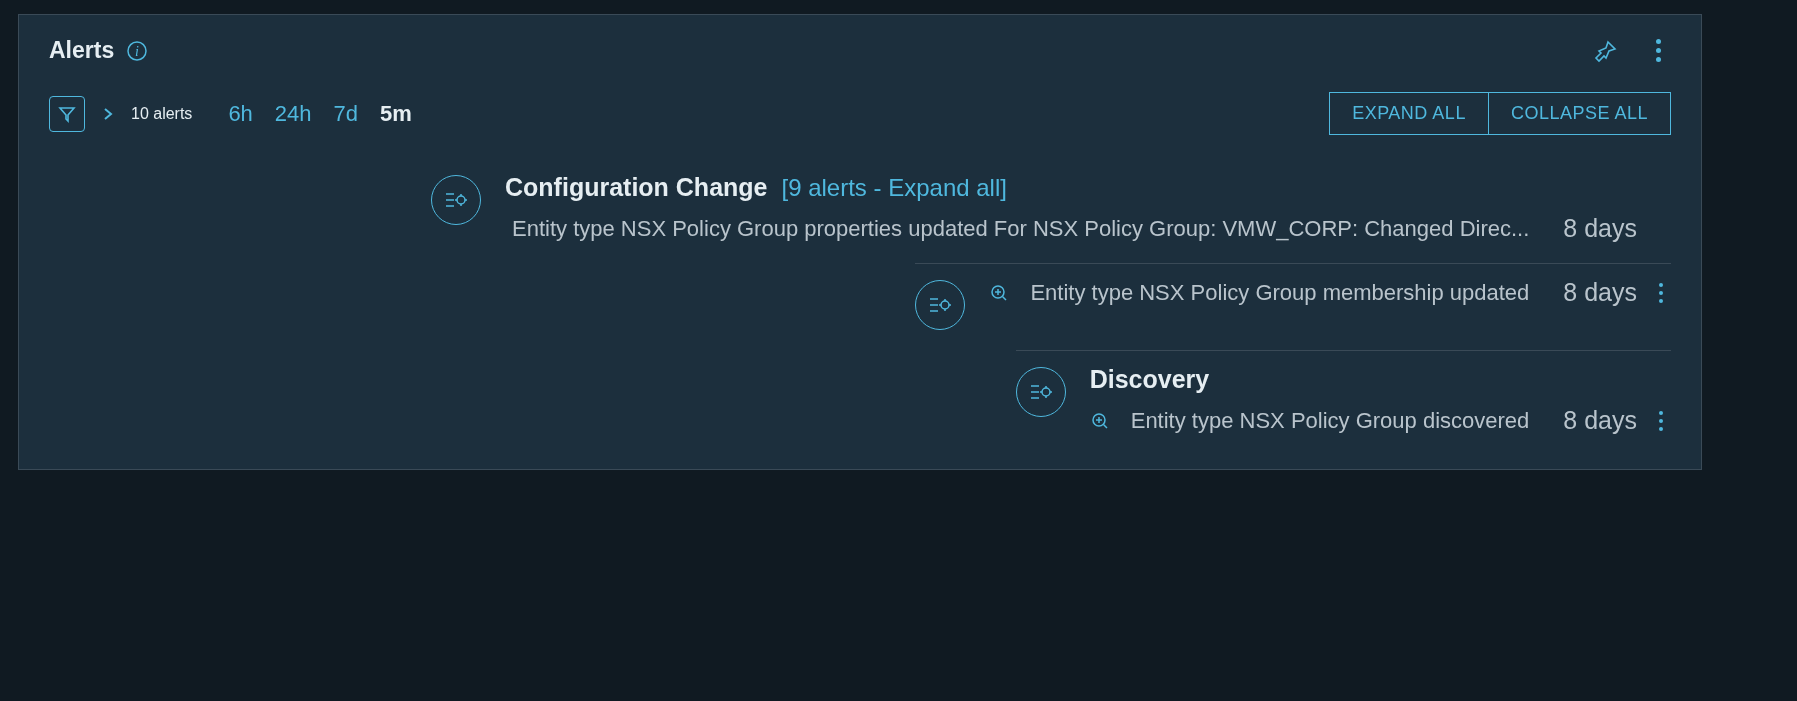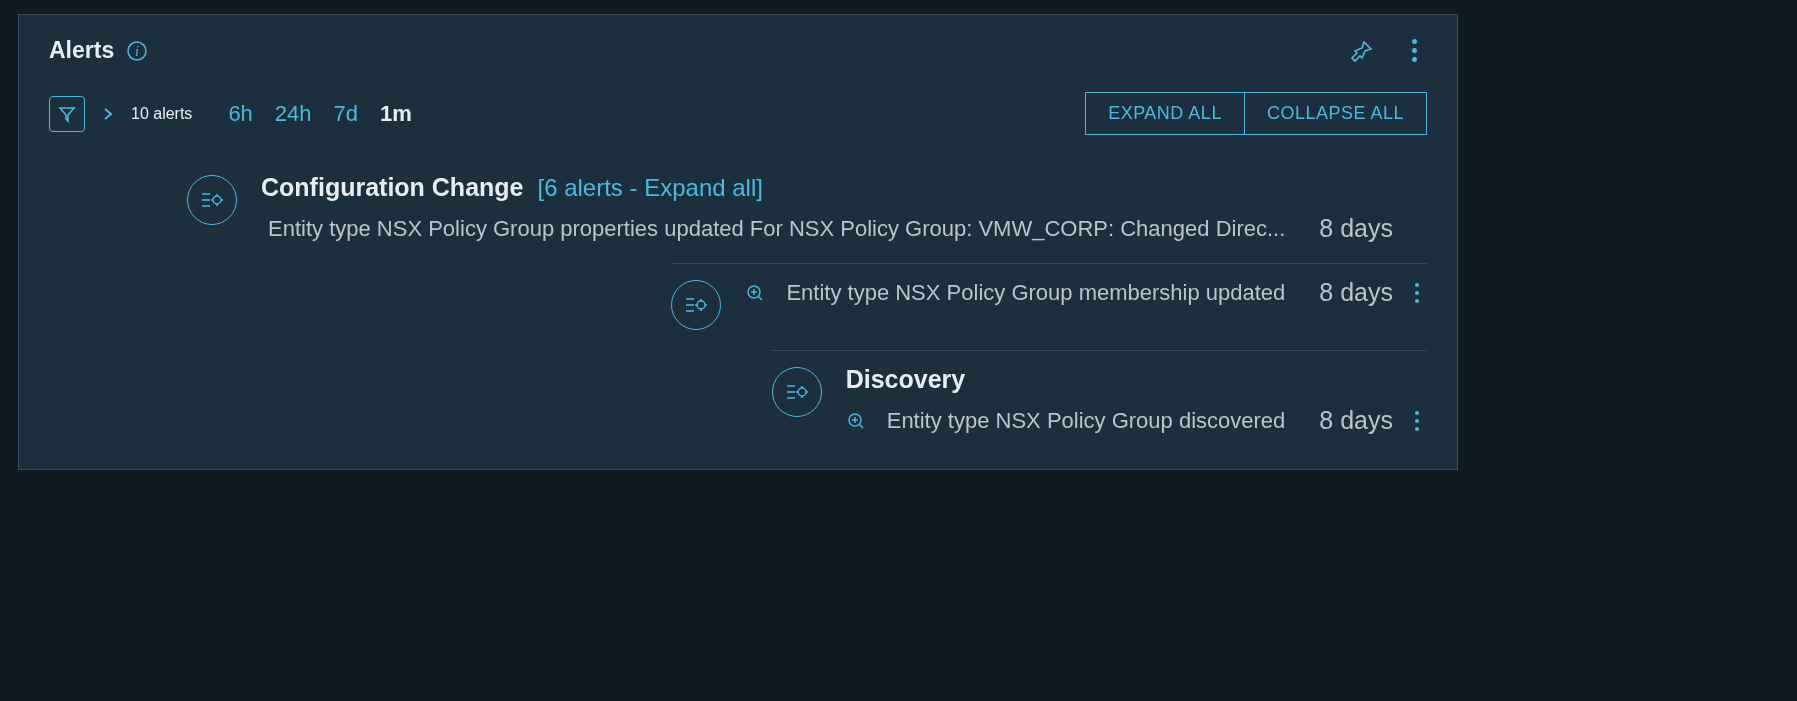--- a/index.html
+++ b/index.html
@@ -14,21 +14,21 @@
   html, body {
     margin: 0;
     padding: 0;
     background: #101a22;
     font-family: "Segoe UI", "Helvetica Neue", Arial, sans-serif;
     color: var(--text);
     width: 1797px;
   }
   .panel {
     box-sizing: border-box;
-    width: 1440px;
+    width: 1684px;
     margin: 14px 0 0 18px;
     background: var(--bg);
     border: 1px solid var(--panel-border);
     padding: 22px 30px 14px 30px;
   }
 
   
   .hdr {
     display: flex;
     align-items: center;
@@ -278,21 +278,21 @@
       <span class="chev">
         <svg width="14" height="14" viewBox="0 0 14 14" fill="none" stroke="#4fb8de" stroke-width="2">
           <path d="M4 2 L10 7 L4 12"></path>
         </svg>
       </span>
       <span class="alert-count">10 alerts</span>
       <div class="range-group">
         <span class="range">6h</span>
         <span class="range">24h</span>
         <span class="range">7d</span>
-        <span class="range active">1m</span>
+        <span class="range active">5m</span>
       </div>
     </div>
     <div class="btn-group">
       <div class="btn">EXPAND ALL</div>
       <div class="btn">COLLAPSE ALL</div>
     </div>
   </div>
 
   <div class="groups">
 
@@ -305,21 +305,21 @@
           <circle cx="19" cy="14" r="4"></circle>
           <line x1="19" y1="8" x2="19" y2="10"></line>
           <line x1="19" y1="18" x2="19" y2="20"></line>
           <line x1="13" y1="14" x2="15" y2="14"></line>
           <line x1="23" y1="14" x2="25" y2="14"></line>
         </svg>
       </span>
       <div class="group-body">
         <div class="group-title-row">
           <span class="group-title">Configuration Change</span>
-          <span class="group-sublink">[6 alerts - Expand all]</span>
+          <span class="group-sublink">[9 alerts - Expand all]</span>
         </div>
         <div class="alert-row">
           <span class="alert-text">Entity type NSX Policy Group properties updated For NSX Policy Group: VMW_CORP: Changed Direc...</span>
           <span class="alert-age">8 days</span>
           <span class="spacer-kebab"></span>
         </div>
       </div>
     </div>
 
     <div class="group">

